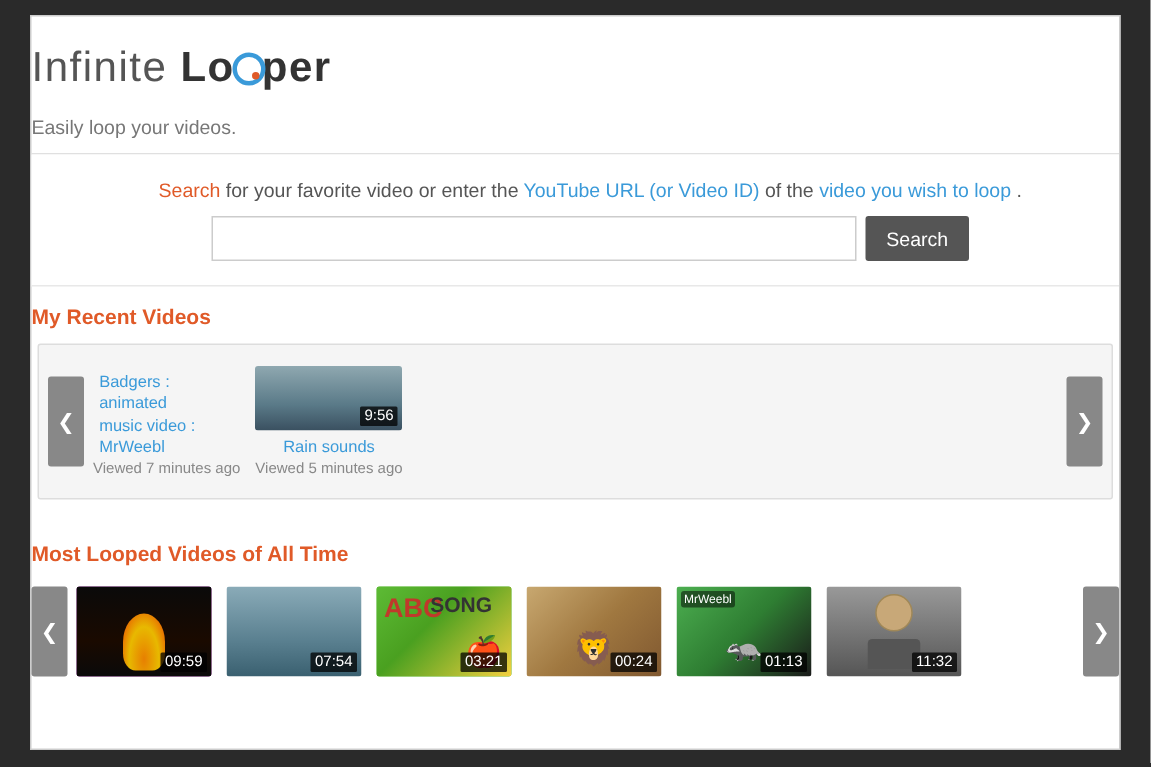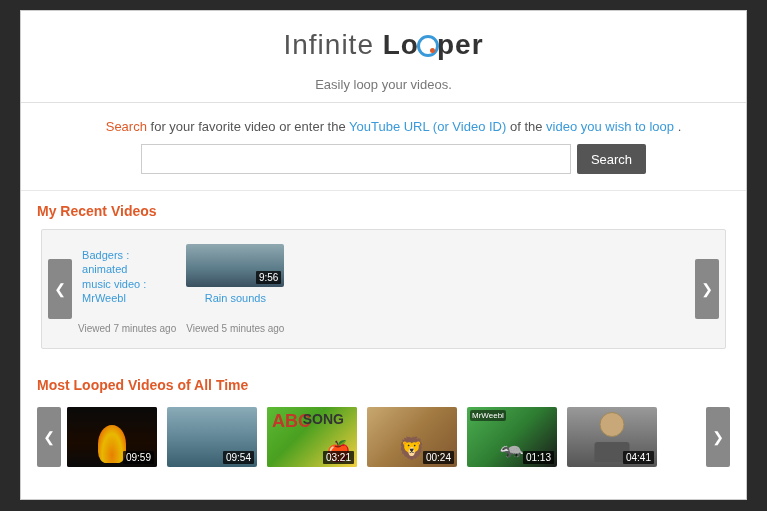--- a/index.html
+++ b/index.html
@@ -11,21 +11,20 @@
       overflow: hidden;
     }
     .main-container {
       width: 727px;
       margin: 10px auto;
       background: #ffffff;
       border: 1px solid #ccc;
       min-height: 490px;
     }
     .header {
-      text-align: center;
       padding: 18px 0 10px 0;
       border-bottom: 1px solid #e0e0e0;
     }
     .logo-text {
       font-size: 28px;
       color: #555;
       font-weight: 300;
       letter-spacing: 1px;
     }
     .logo-text .logo-bold {
@@ -96,21 +95,21 @@
       height: 30px;
       padding: 0 14px;
       background: #555;
       color: #fff;
       border: none;
       font-size: 13px;
       cursor: pointer;
       border-radius: 2px;
     }
     .section {
-      padding: 12px 16px;
+      padding: 12px 0;
     }
     .section-title {
       font-size: 14px;
       color: #e05a28;
       font-weight: bold;
       margin-bottom: 10px;
     }
     .carousel-wrapper {
       position: relative;
       display: flex;
@@ -172,21 +171,21 @@
       font-size: 11px;
       color: #3a9ad9;
       max-width: 90px;
       margin-top: 4px;
       line-height: 1.3;
     }
     .video-viewed {
       font-size: 10px;
       color: #888;
       text-align: center;
-      margin-top: 18px;
+      margin-top: 2px;
     }
     .recent-section {
       background: #f5f5f5;
       border: 1px solid #ddd;
       border-radius: 2px;
       padding: 10px 6px;
       margin: 0 4px;
     }
     
     .thumb-badgers {
@@ -272,21 +271,21 @@
             <div style="width:100%;height:100%;background:linear-gradient(180deg,#0a0a0a 0%,#1a0a00 60%,#0a0a0a 100%);position:relative;">
               <div style="position:absolute;bottom:4px;left:50%;transform:translateX(-50%);width:28px;height:38px;background:radial-gradient(ellipse at 50% 80%,#ff8c00,#ffcc00,#ff4400);border-radius:50% 50% 30% 30%;opacity:0.9;"></div>
             </div>
             <span class="duration-badge">09:59</span>
           </div>
         </div>
 
         <div class="video-item">
           <div class="video-thumb" style="background:#7a9ba8;position:relative;">
             <div style="width:100%;height:100%;background:linear-gradient(180deg,#8aabb8 0%,#5a8090 60%,#3a6070 100%);"></div>
-            <span class="duration-badge">09:54</span>
+            <span class="duration-badge">07:54</span>
           </div>
         </div>
 
         <div class="video-item">
           <div class="video-thumb" style="position:relative;background:#5dbb35;">
             <div style="width:100%;height:100%;background:linear-gradient(135deg,#5dbb35 0%,#4aa020 40%,#f4d03f 100%);position:relative;overflow:hidden;text-align:center;">
               <span style="position:absolute;top:4px;left:5px;font-size:18px;font-weight:bold;color:#c0392b;">ABC</span>
               <span style="position:absolute;bottom:4px;right:6px;font-size:20px;">🍎</span>
               <span style="position:absolute;top:4px;right:13px;font-size:14px;color:#333;font-weight:bold;">SONG</span>
             </div>
@@ -312,20 +311,20 @@
             <span class="duration-badge">01:13</span>
           </div>
         </div>
 
         <div class="video-item">
           <div class="video-thumb" style="position:relative;">
             <div style="width:100%;height:100%;background:linear-gradient(180deg,#999 0%,#777 50%,#555 100%);position:relative;">
               <div style="position:absolute;top:5px;left:50%;transform:translateX(-50%);width:25px;height:25px;background:#c8a878;border-radius:50%;border:1px solid #a08858;"></div>
               <div style="position:absolute;bottom:5px;left:50%;transform:translateX(-50%);width:35px;height:20px;background:#555;border-radius:3px 3px 0 0;"></div>
             </div>
-            <span class="duration-badge">04:41</span>
+            <span class="duration-badge">11:32</span>
           </div>
         </div>
       </div>
       <button class="carousel-btn">❯</button>
     </div>
   </div>
 </div>
 
 </body></html>

